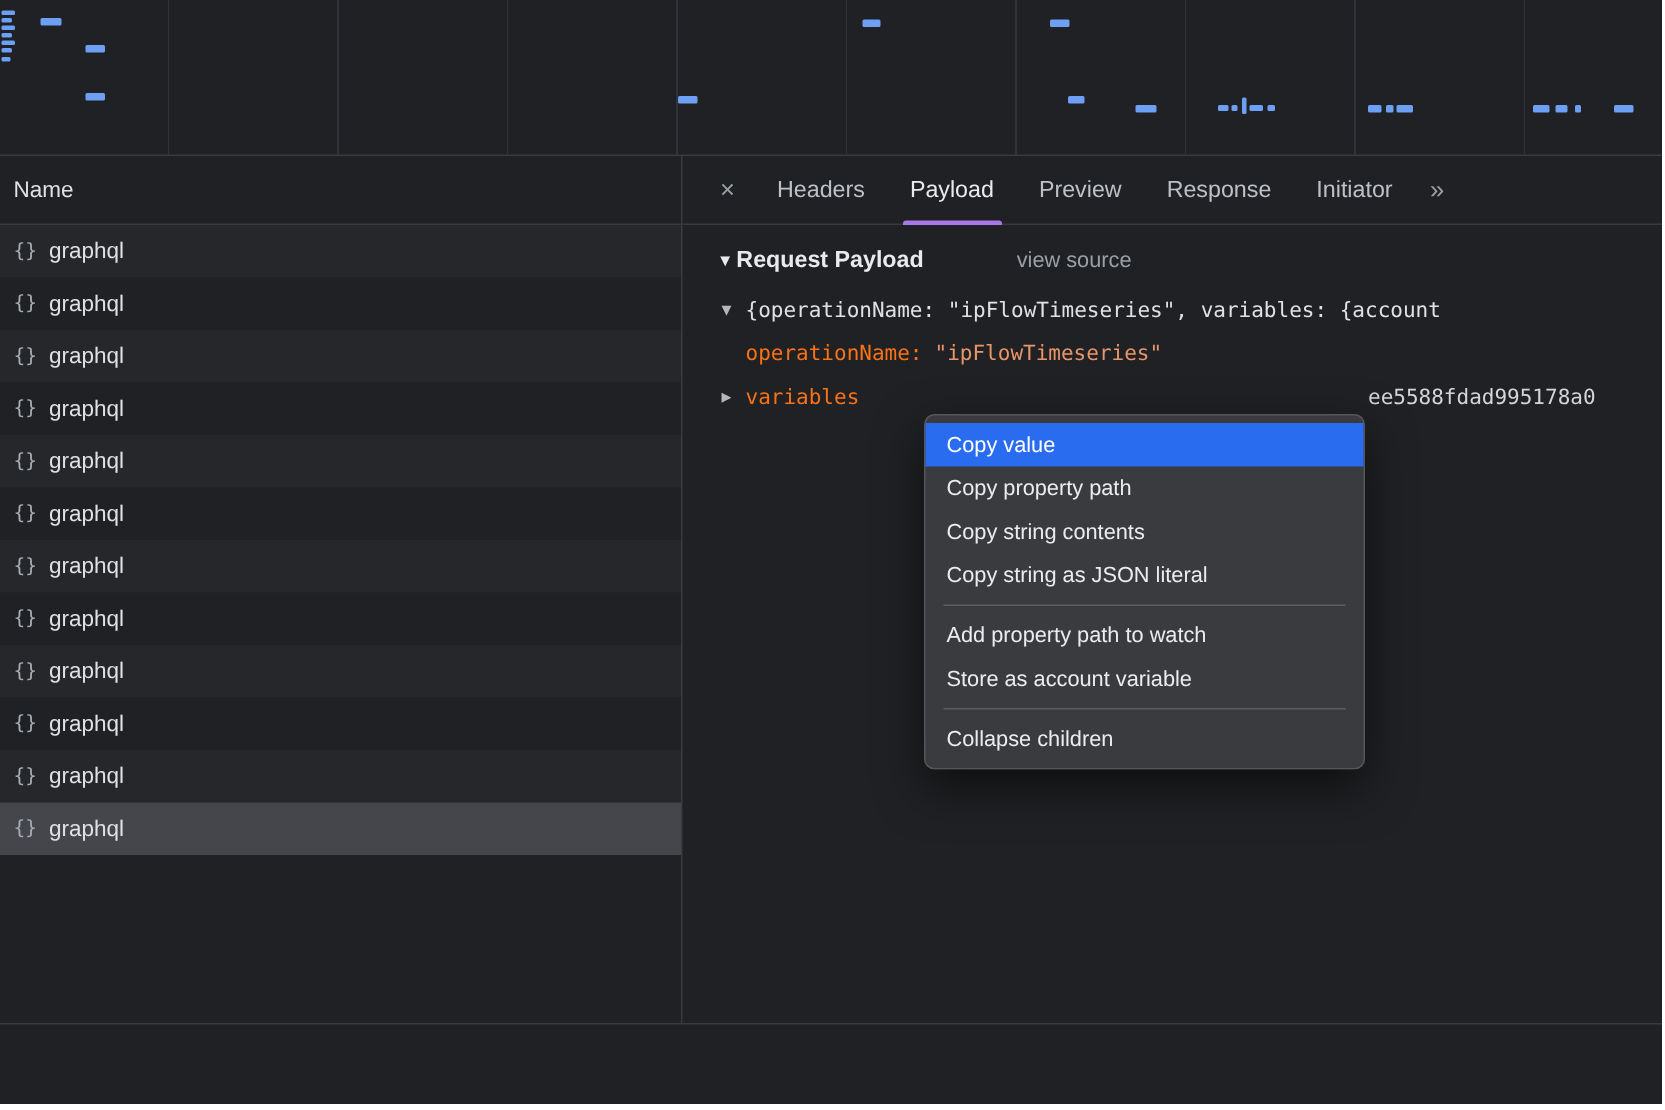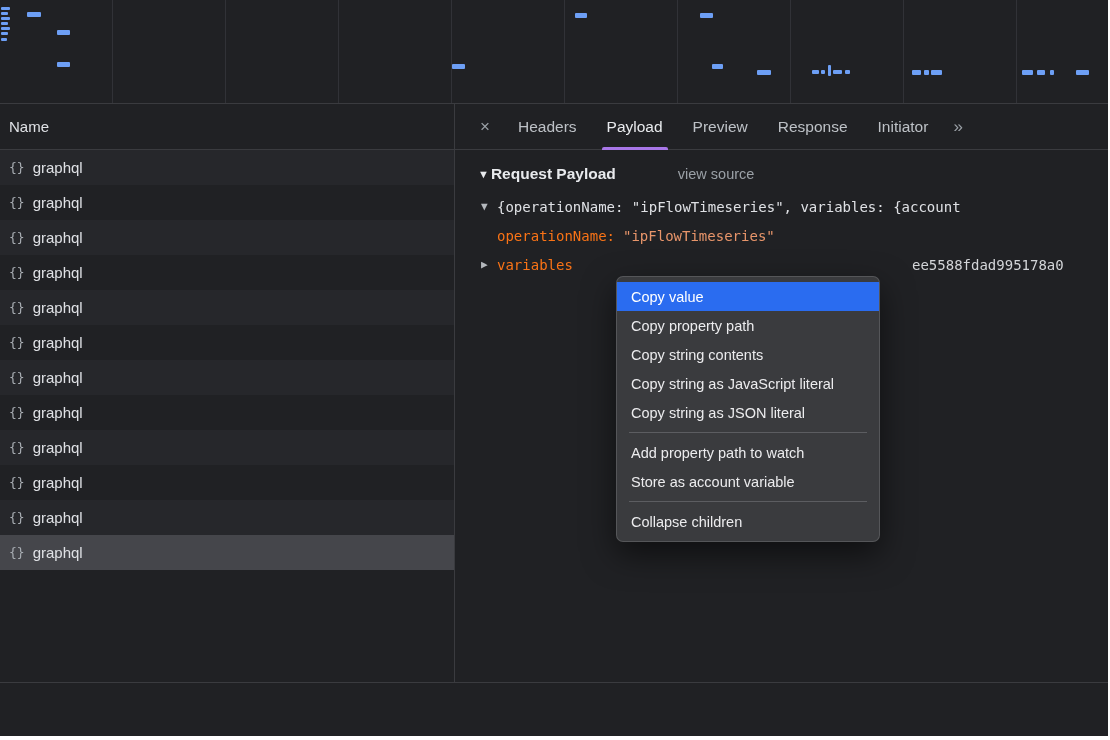--- a/index.html
+++ b/index.html
@@ -52,21 +52,21 @@
   .pl42{padding-left:42px}
   .caret{color:#b4b8bd;font-size:11px;width:16px;flex:none}
   .k{color:#f97316}
   .s{color:#e8956a}
   .gap{display:inline-block;width:8px}
   .frag{position:absolute;left:457px;top:50%;transform:translateY(-50%)}
   .fragw{color:#d3d5d8}
 
   
   .menu{
-    position:absolute;left:616px;top:276px;width:264px;box-sizing:border-box;
+    position:absolute;left:616px;top:276px;width:294px;box-sizing:border-box;
     background:#3a3b3e;border:1px solid rgba(255,255,255,.14);border-radius:7px;
     box-shadow:0 12px 32px rgba(0,0,0,.55);padding:5px 0;z-index:5;
   }
   .mi{height:29px;display:flex;align-items:center;padding:0 14px;font-size:14.5px;color:#ececee;cursor:pointer;white-space:nowrap}
   .mi.hl{background:#2a6cf0;color:#ffffff}
   .msep{height:1px;background:#5c5d61;margin:5px 12px}
 
   
   .footer{height:53px;box-sizing:border-box;border-top:1px solid #3a3b3f;background:#202124}
 </style>
@@ -209,21 +209,20 @@
       </div>
     </div>
   </div>
 
   <div class="footer"></div>
 
   <div class="menu" id="context-menu">
       <div class="mi hl">Copy value</div>
       <div class="mi">Copy property path</div>
       <div class="mi">Copy string contents</div>
-      <div class="mi">Copy string as JavaScript literal</div>
       <div class="mi">Copy string as JSON literal</div>
       <div class="msep"></div>
       <div class="mi">Add property path to watch</div>
       <div class="mi">Store as account variable</div>
       <div class="msep"></div>
       <div class="mi">Collapse children</div>
     </div>
 
 </div>
 

